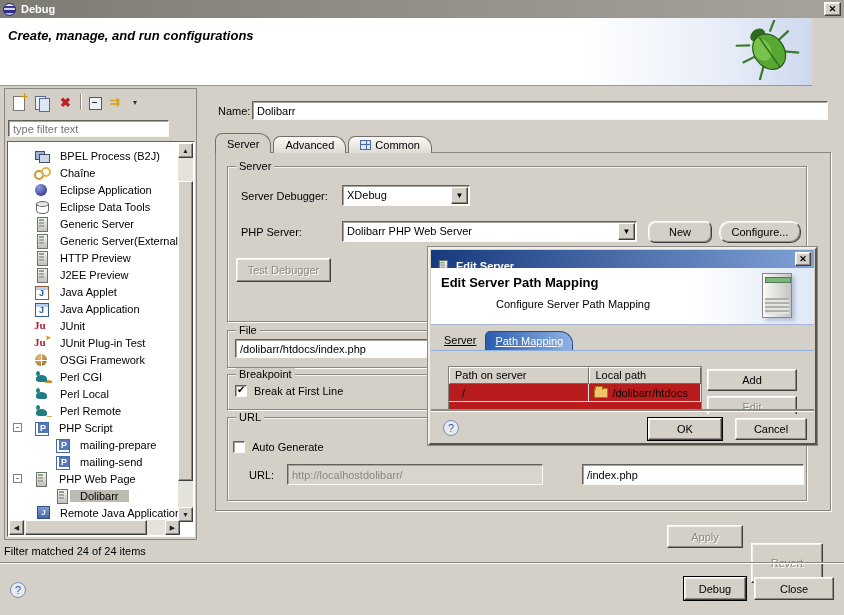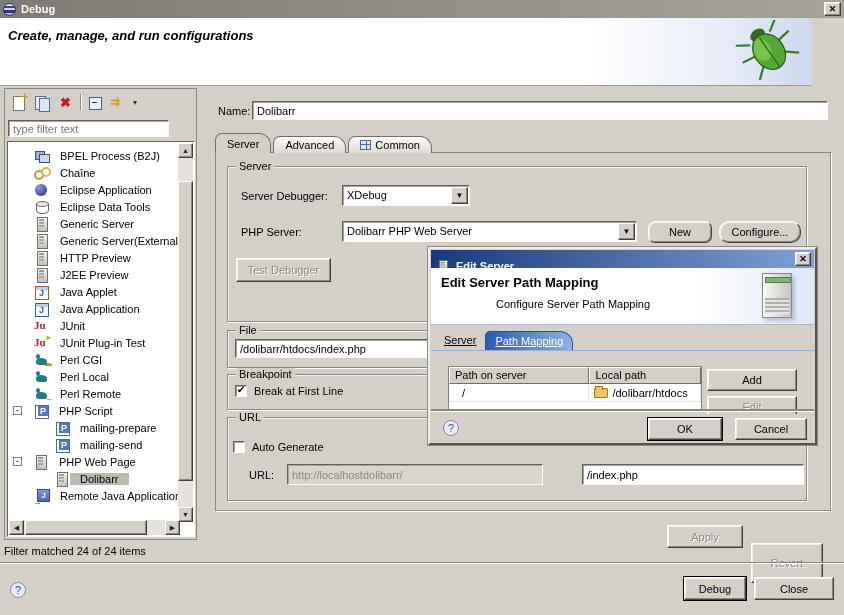--- a/index.html
+++ b/index.html
@@ -131,21 +131,21 @@
   .tower { position:absolute; right:22px; top:5px; width:30px; height:45px; background:linear-gradient(to right,#fafafa,#c4c4c0);
     border:1px solid #888; box-shadow:3px 3px 4px rgba(120,140,180,.45); }
   .tower::before { content:""; position:absolute; left:2px; top:3px; width:24px; height:4px; background:#7ab87a; border:1px solid #567856; }
   .tower::after { content:""; position:absolute; left:2px; bottom:3px; width:24px; height:16px;
     background:repeating-linear-gradient(#b0b0ac 0 2px,#e4e4e0 2px 4px); }
   .dtabs { position:absolute; left:1px; top:76px; right:1px; height:26px; display:flex; align-items:flex-end; padding-left:4px;
     border-bottom:1px solid #8fb0dc; background:#d4d0c8; }
   .dtab { height:19px; line-height:19px; padding:0 9px; text-decoration:underline; }
   .dtab.active { background:linear-gradient(to right,#2a5cb0,#8fb2e2); color:#fff; border-radius:5px 13px 0 0; border:1px solid #24508c; border-bottom:none; }
   .dcontent { position:absolute; left:1px; top:103px; right:1px; height:62px; overflow:hidden; }
-  .maptable { position:absolute; left:17px; top:14px; width:254px; height:46px; background:#ffffff; border:1px solid #808080; }
+  .maptable { position:absolute; left:17px; top:14px; width:254px; height:46px; background:#b91c1c; border:1px solid #808080; }
   .maptable .hdr { display:flex; }
   .thcell { background:#d4d0c8; border:1px solid; border-color:#fff #6e6c64 #6e6c64 #fff; padding:1px 5px; height:17px; }
   .tdrow { display:flex; height:18px; align-items:center; border-bottom:1px solid #e4e4e4; }
   .tdcell { padding:0 5px; height:18px; display:flex; align-items:center; border-right:1px solid #e4e4e4; overflow:hidden; white-space:nowrap; }
   .folder { position:relative; width:14px; height:10px; background:#f0c36a; border:1px solid #a87818; border-radius:1px; margin-right:4px; flex:none; }
   .folder::before { content:""; position:absolute; left:0; top:-3px; width:6px; height:3px; background:#f0c36a; border:1px solid #a87818; border-bottom:none; }
   .dbottom { position:absolute; left:1px; bottom:1px; right:1px; height:31px; border-top:1px solid #fff; box-shadow:0 -2px 0 #8a887f; }
 
   
   .footsep { position:absolute; left:0; top:562px; width:844px; height:2px; background:#8a887f; border-bottom:1px solid #fff; }
@@ -252,20 +252,25 @@
           <span class="ticon t-junit-icon"></span>
           <span class="tlabel">JUnit</span>
         </div>
         <div class="trow">
           <span class="tindent d1"></span>
           <span class="ticon t-junit-plugin-icon"></span>
           <span class="tlabel">JUnit Plug-in Test</span>
         </div>
         <div class="trow">
           <span class="tindent d1"></span>
+          <span class="ticon t-osgi-icon"></span>
+          <span class="tlabel">OSGi Framework</span>
+        </div>
+        <div class="trow">
+          <span class="tindent d1"></span>
           <span class="ticon t-perl-cgi-icon"></span>
           <span class="tlabel">Perl CGI</span>
         </div>
         <div class="trow">
           <span class="tindent d1"></span>
           <span class="ticon t-perl-icon"></span>
           <span class="tlabel">Perl Local</span>
         </div>
         <div class="trow">
           <span class="tindent d1"></span>

